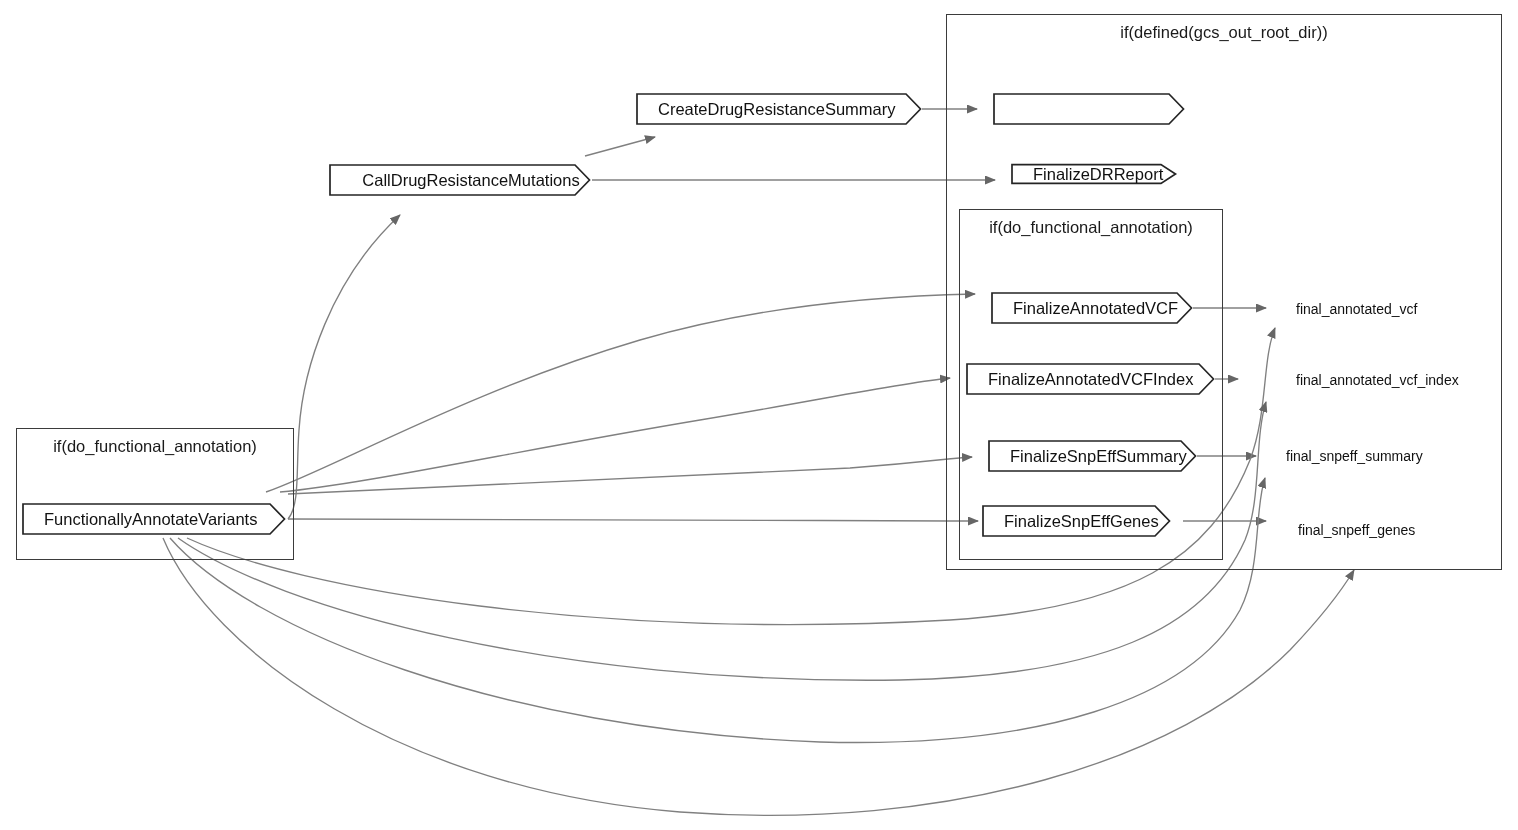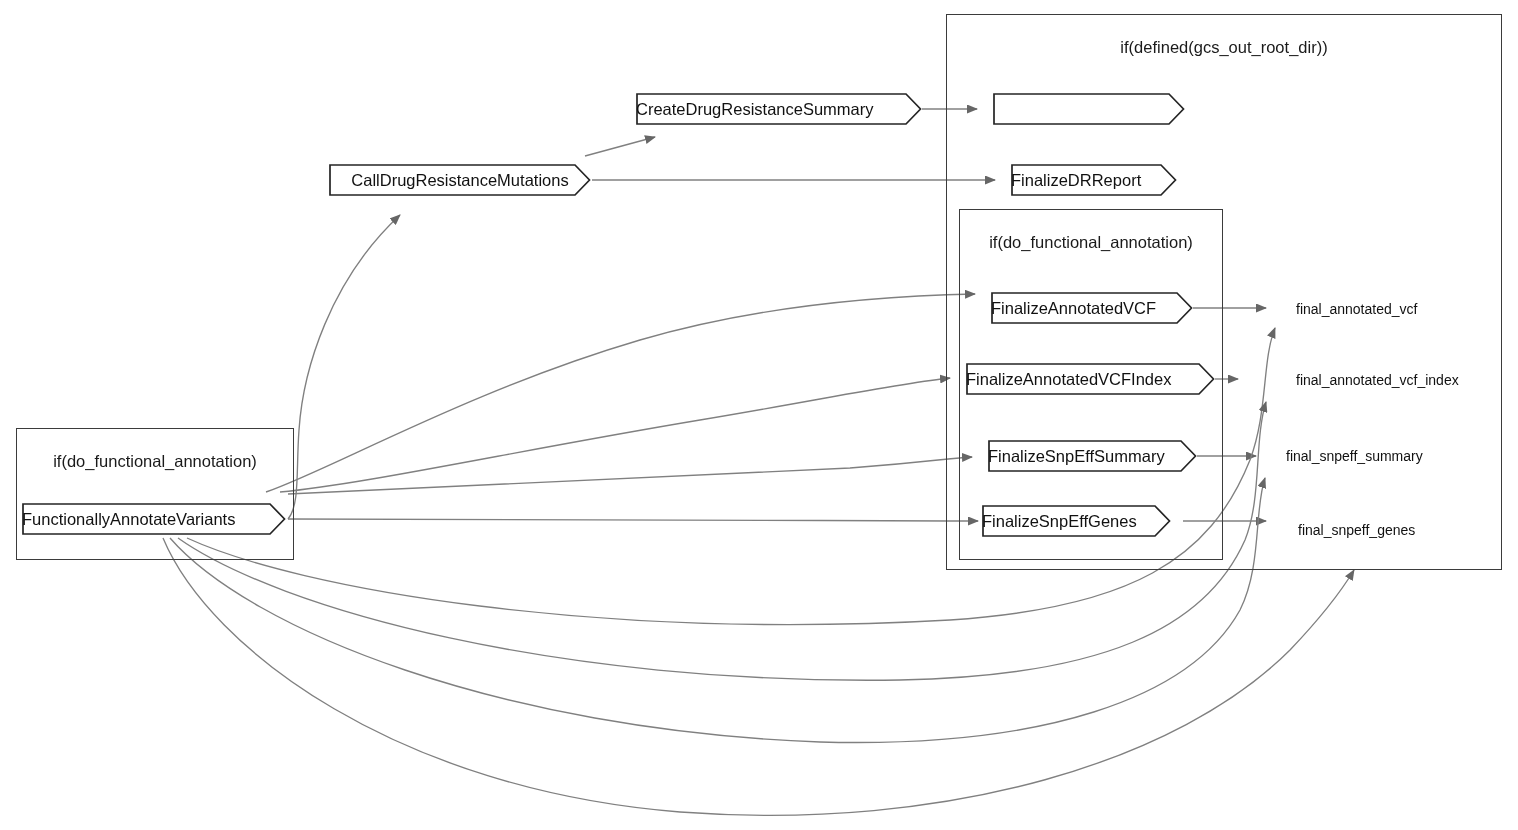--- a/index.html
+++ b/index.html
@@ -31,21 +31,20 @@
   }
   .cluster-label {
     position: absolute;
     top: 8px;
     left: 0;
     width: 100%;
     text-align: center;
     font-size: 16.5px;
     color: #1a1a1a;
     white-space: nowrap;
-    margin-top: 15px;
   }
   .task {
     position: absolute;
     box-sizing: border-box;
     height: 32px;
     background: #ffffff;
     display: flex;
     align-items: center;
     justify-content: flex-start;
   }
@@ -56,21 +55,21 @@
     width: 100%;
     height: 100%;
     overflow: visible;
   }
   .task .task-label {
     position: relative;
     z-index: 2;
     font-size: 16.5px;
     color: #111111;
     white-space: nowrap;
-    padding-left: 0;
+    padding-left: 22px;
     line-height: 32px;
   }
   .out-label {
     position: absolute;
     font-size: 14px;
     color: #111111;
     white-space: nowrap;
     line-height: 18px;
   }
 </style>
@@ -133,21 +132,21 @@
         <svg class="shape" viewBox="0 0 286 32" preserveAspectRatio="none">
           <path d="M1,1 L270,1 L284.5,16 L270,31 L1,31 Z" fill="#ffffff" stroke="#242424" stroke-width="1.7" vector-effect="non-scaling-stroke"></path>
         </svg>
         <span class="task-label">CreateDrugResistanceSummary</span>
       </div>
       <div class="task" style="left: 993px; top: 93px; width: 192px; height: 32px;">
         <svg class="shape" viewBox="0 0 192 32" preserveAspectRatio="none">
           <path d="M1,1 L176,1 L190.5,16 L176,31 L1,31 Z" fill="#ffffff" stroke="#242424" stroke-width="1.7" vector-effect="non-scaling-stroke"></path>
         </svg>
       </div>
-      <div class="task" style="left: 1011px; top: 164px; width: 166px; height: 32px;">
+      <div class="task" style="left: 1011px; top: 164px; width: 166px; height: 20px;">
         <svg class="shape" viewBox="0 0 166 32" preserveAspectRatio="none">
           <path d="M1,1 L150,1 L164.5,16 L150,31 L1,31 Z" fill="#ffffff" stroke="#242424" stroke-width="1.7" vector-effect="non-scaling-stroke"></path>
         </svg>
         <span class="task-label">FinalizeDRReport</span>
       </div>
       <div class="task" style="left: 991px; top: 292px; width: 202px; height: 32px;">
         <svg class="shape" viewBox="0 0 202 32" preserveAspectRatio="none">
           <path d="M1,1 L186,1 L200.5,16 L186,31 L1,31 Z" fill="#ffffff" stroke="#242424" stroke-width="1.7" vector-effect="non-scaling-stroke"></path>
         </svg>
         <span class="task-label">FinalizeAnnotatedVCF</span>

